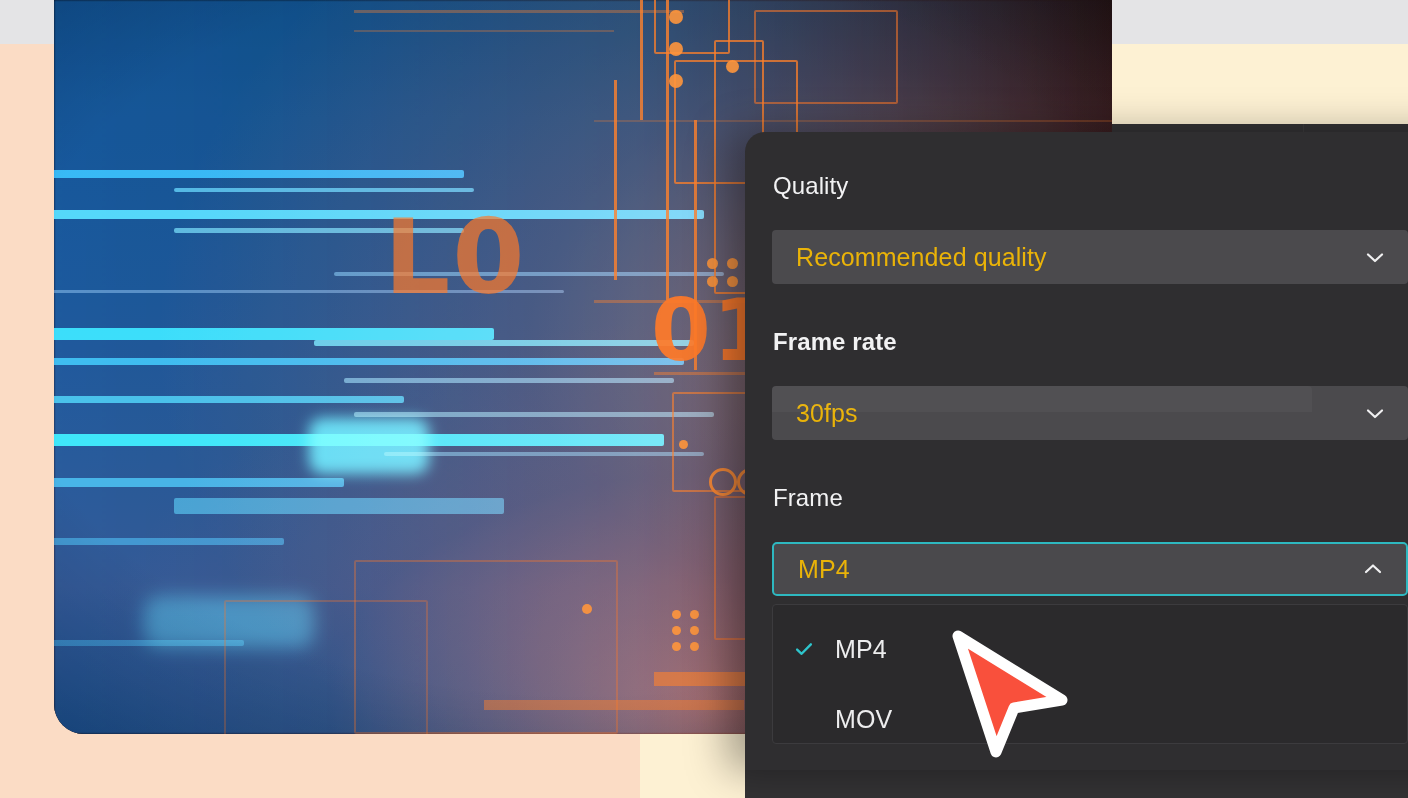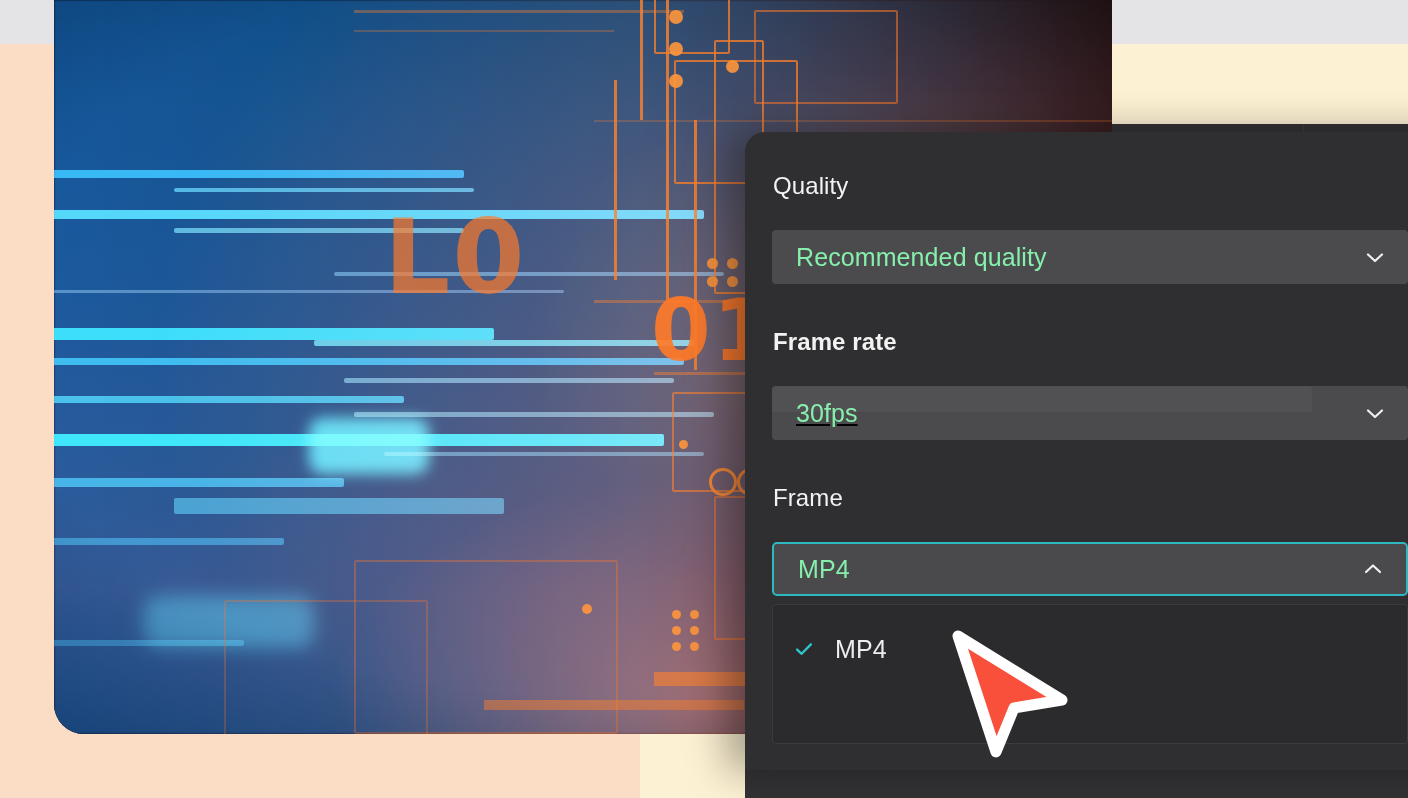--- a/index.html
+++ b/index.html
@@ -113,21 +113,21 @@
     position:absolute;left:28px;
     color:#f2f2f3;font-size:24px;letter-spacing:.1px;
   }
   .select{
     position:absolute;left:27px;width:636px;height:54px;
     background:#4b4a4d;border-radius:4px;
     display:flex;align-items:center;
     box-sizing:border-box;
   }
   .select .val{
-    color:#86efac;font-size:25px;padding-left:24px;letter-spacing:.1px;
+    color:#eab308;font-size:25px;padding-left:24px;letter-spacing:.1px;
   }
   .select .chev{
     position:absolute;right:20px;top:50%;transform:translateY(-50%);
     width:26px;height:26px;display:flex;align-items:center;justify-content:center;
   }
   .select.active{
     background:#4a494c;
     border:2px solid #2eb8c0;border-radius:5px;
   }
   
@@ -274,21 +274,21 @@
   <div class="select" style="top:98px;">
     <span class="val">Recommended quality</span>
     <span class="chev">
       <svg width="24" height="24" viewBox="0 0 24 24" fill="none">
         <path d="M5 9.5 L12 16 L19 9.5" stroke="#f0f0f1" stroke-width="2.2" stroke-linecap="round" stroke-linejoin="round"></path>
       </svg>
     </span>
   </div>
 
   <div class="field-label" style="top:196px;font-weight:bold;">Frame rate</div>
-  <div class="select" style="top:254px;text-decoration:underline;">
+  <div class="select" style="top:254px;">
     <span class="sliver"></span>
     <span class="val">30fps</span>
     <span class="chev">
       <svg width="24" height="24" viewBox="0 0 24 24" fill="none">
         <path d="M5 9.5 L12 16 L19 9.5" stroke="#f0f0f1" stroke-width="2.2" stroke-linecap="round" stroke-linejoin="round"></path>
       </svg>
     </span>
   </div>
 
   <div class="field-label" style="top:352px;">Frame</div>
@@ -303,20 +303,24 @@
 
   <div id="dropdown">
     <div class="dd-item" style="top:16px;">
       <span class="dd-check">
         <svg width="22" height="22" viewBox="0 0 24 24" fill="none">
           <path d="M4.5 12.6 L9.4 17.2 L19.5 6.9" stroke="#2ec5cc" stroke-width="2.6" stroke-linecap="round" stroke-linejoin="round"></path>
         </svg>
       </span>
       <span class="dd-label">MP4</span>
     </div>
+    <div class="dd-item" style="top:86px;">
+      <span class="dd-check"></span>
+      <span class="dd-label">MOV</span>
+    </div>
   </div>
 </div>
 
 <div id="cursor">
   <svg width="130" height="130" viewBox="0 0 130 130" fill="none">
     <path d="M14 8 L118 72 L70 80 L52 124 Z" fill="#f9503c" stroke="#ffffff" stroke-width="11" stroke-linejoin="round" stroke-linecap="round"></path>
   </svg>
 </div>
 
 </body></html>

